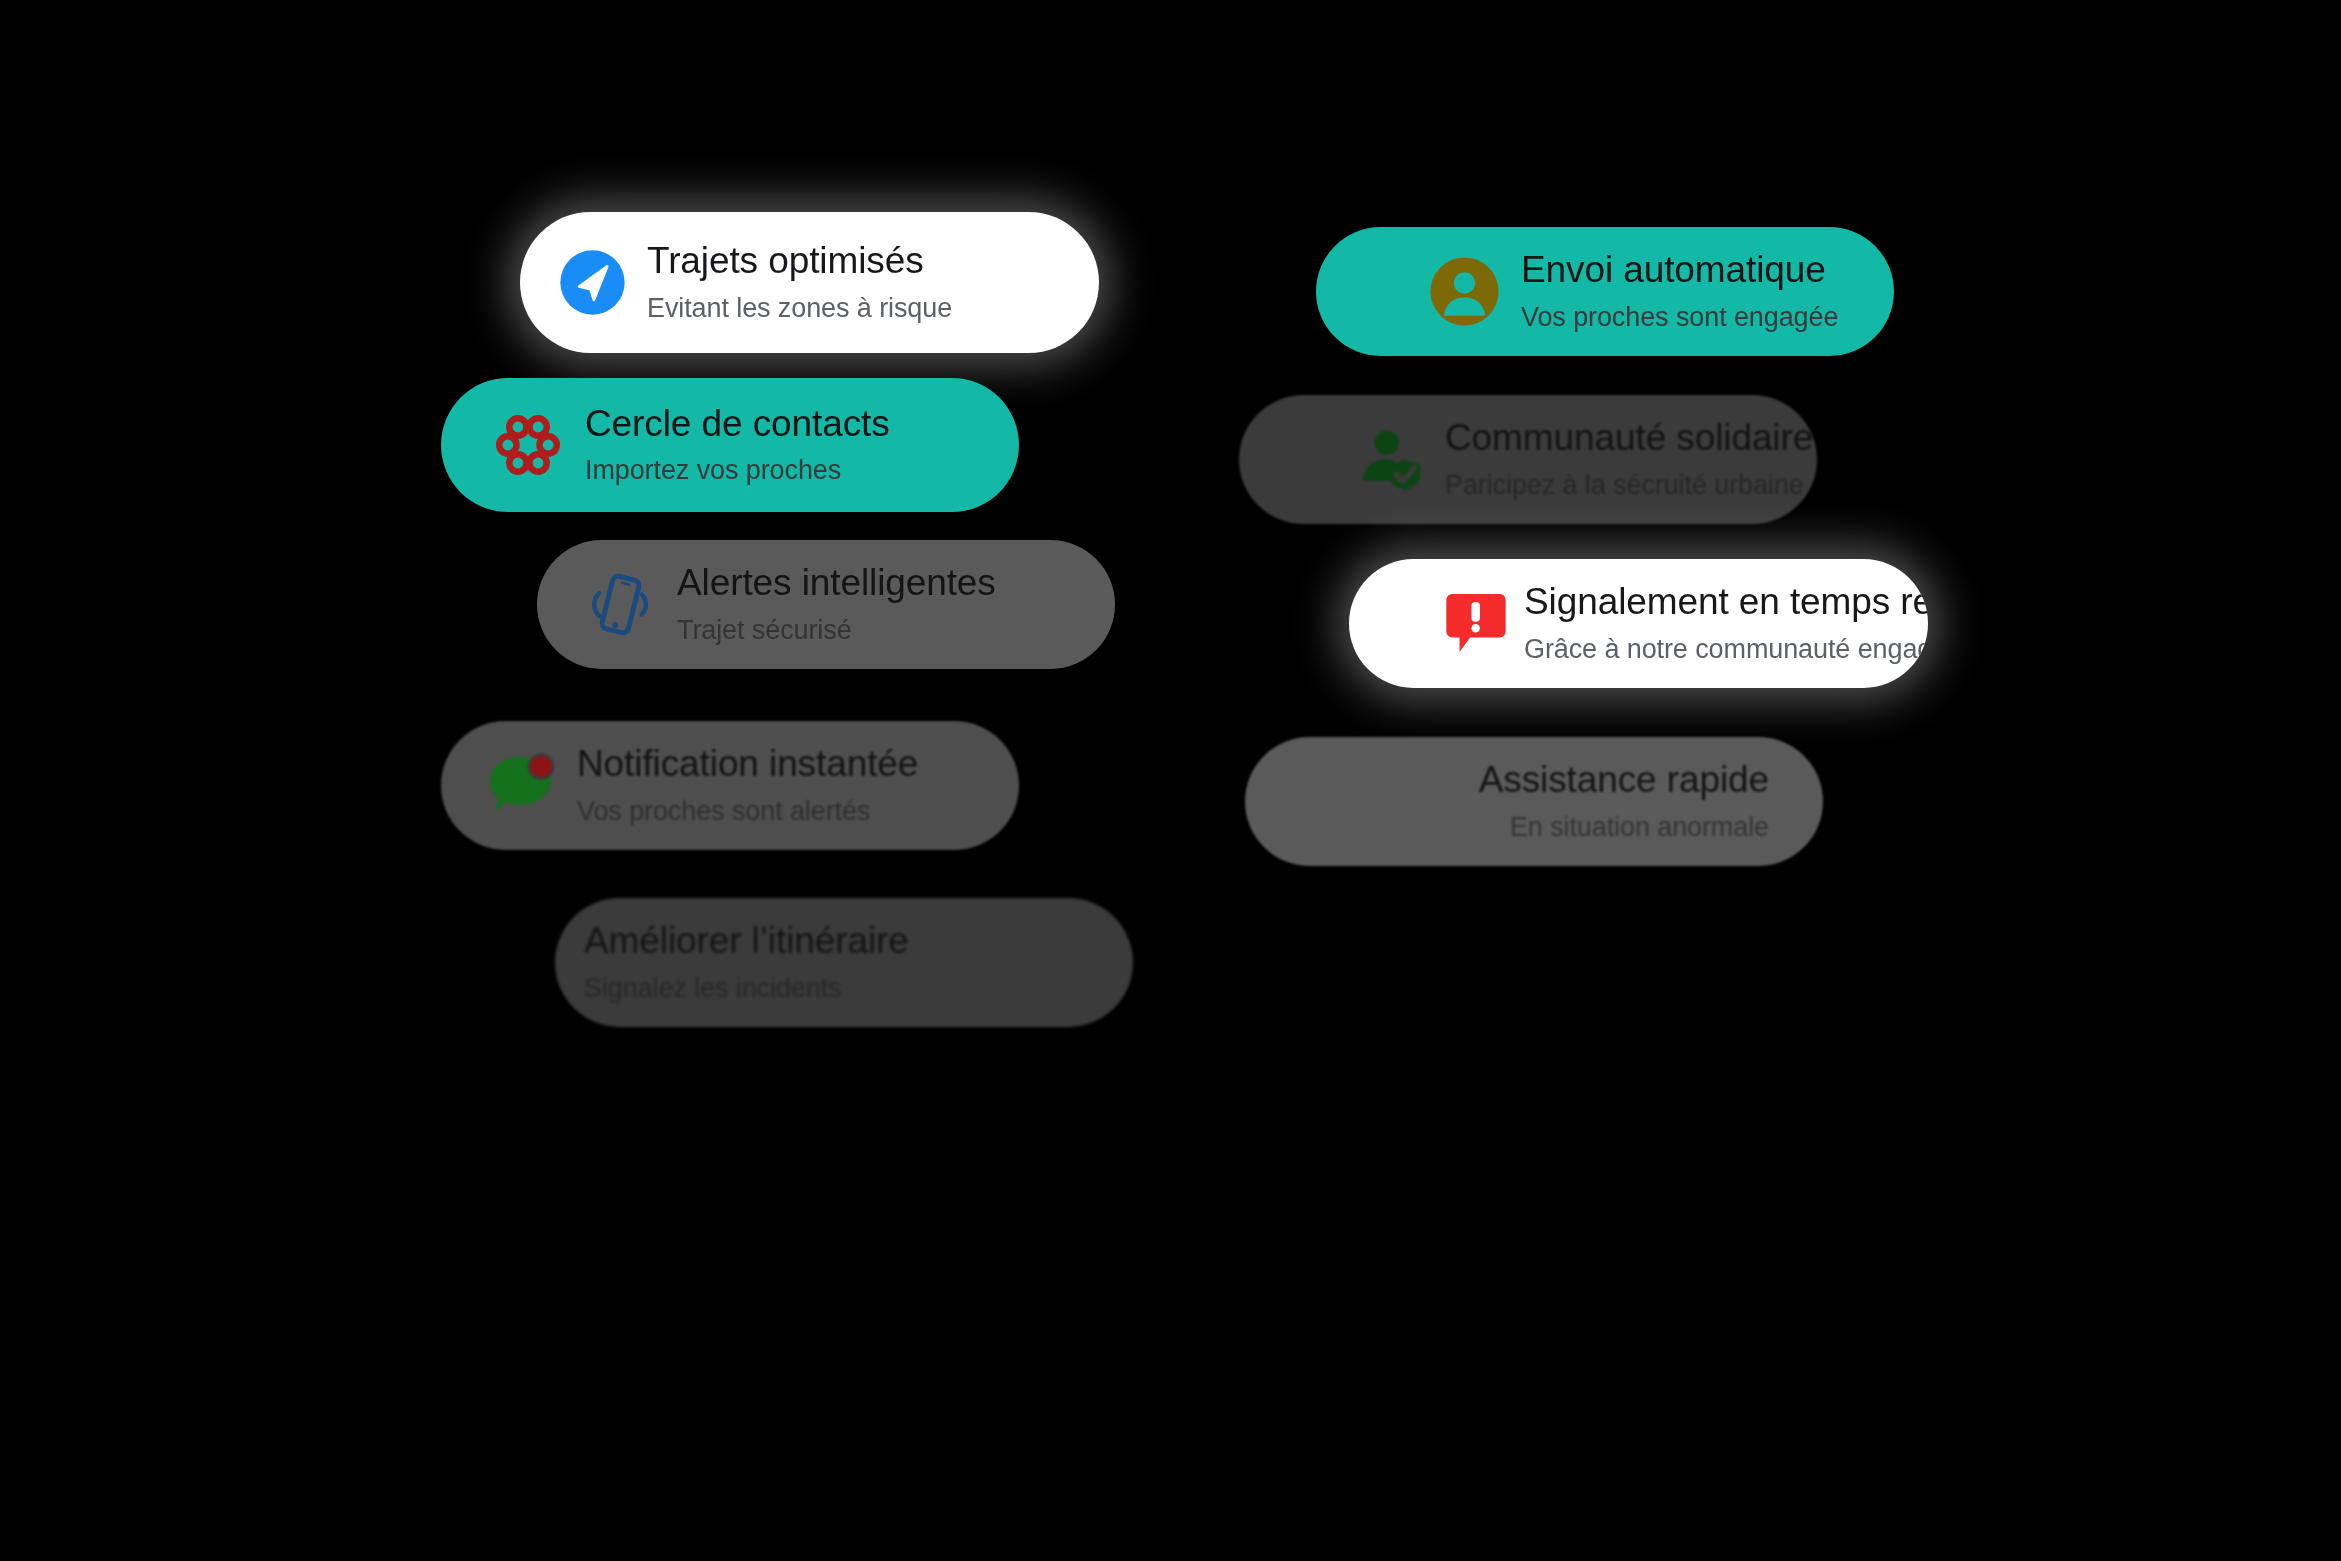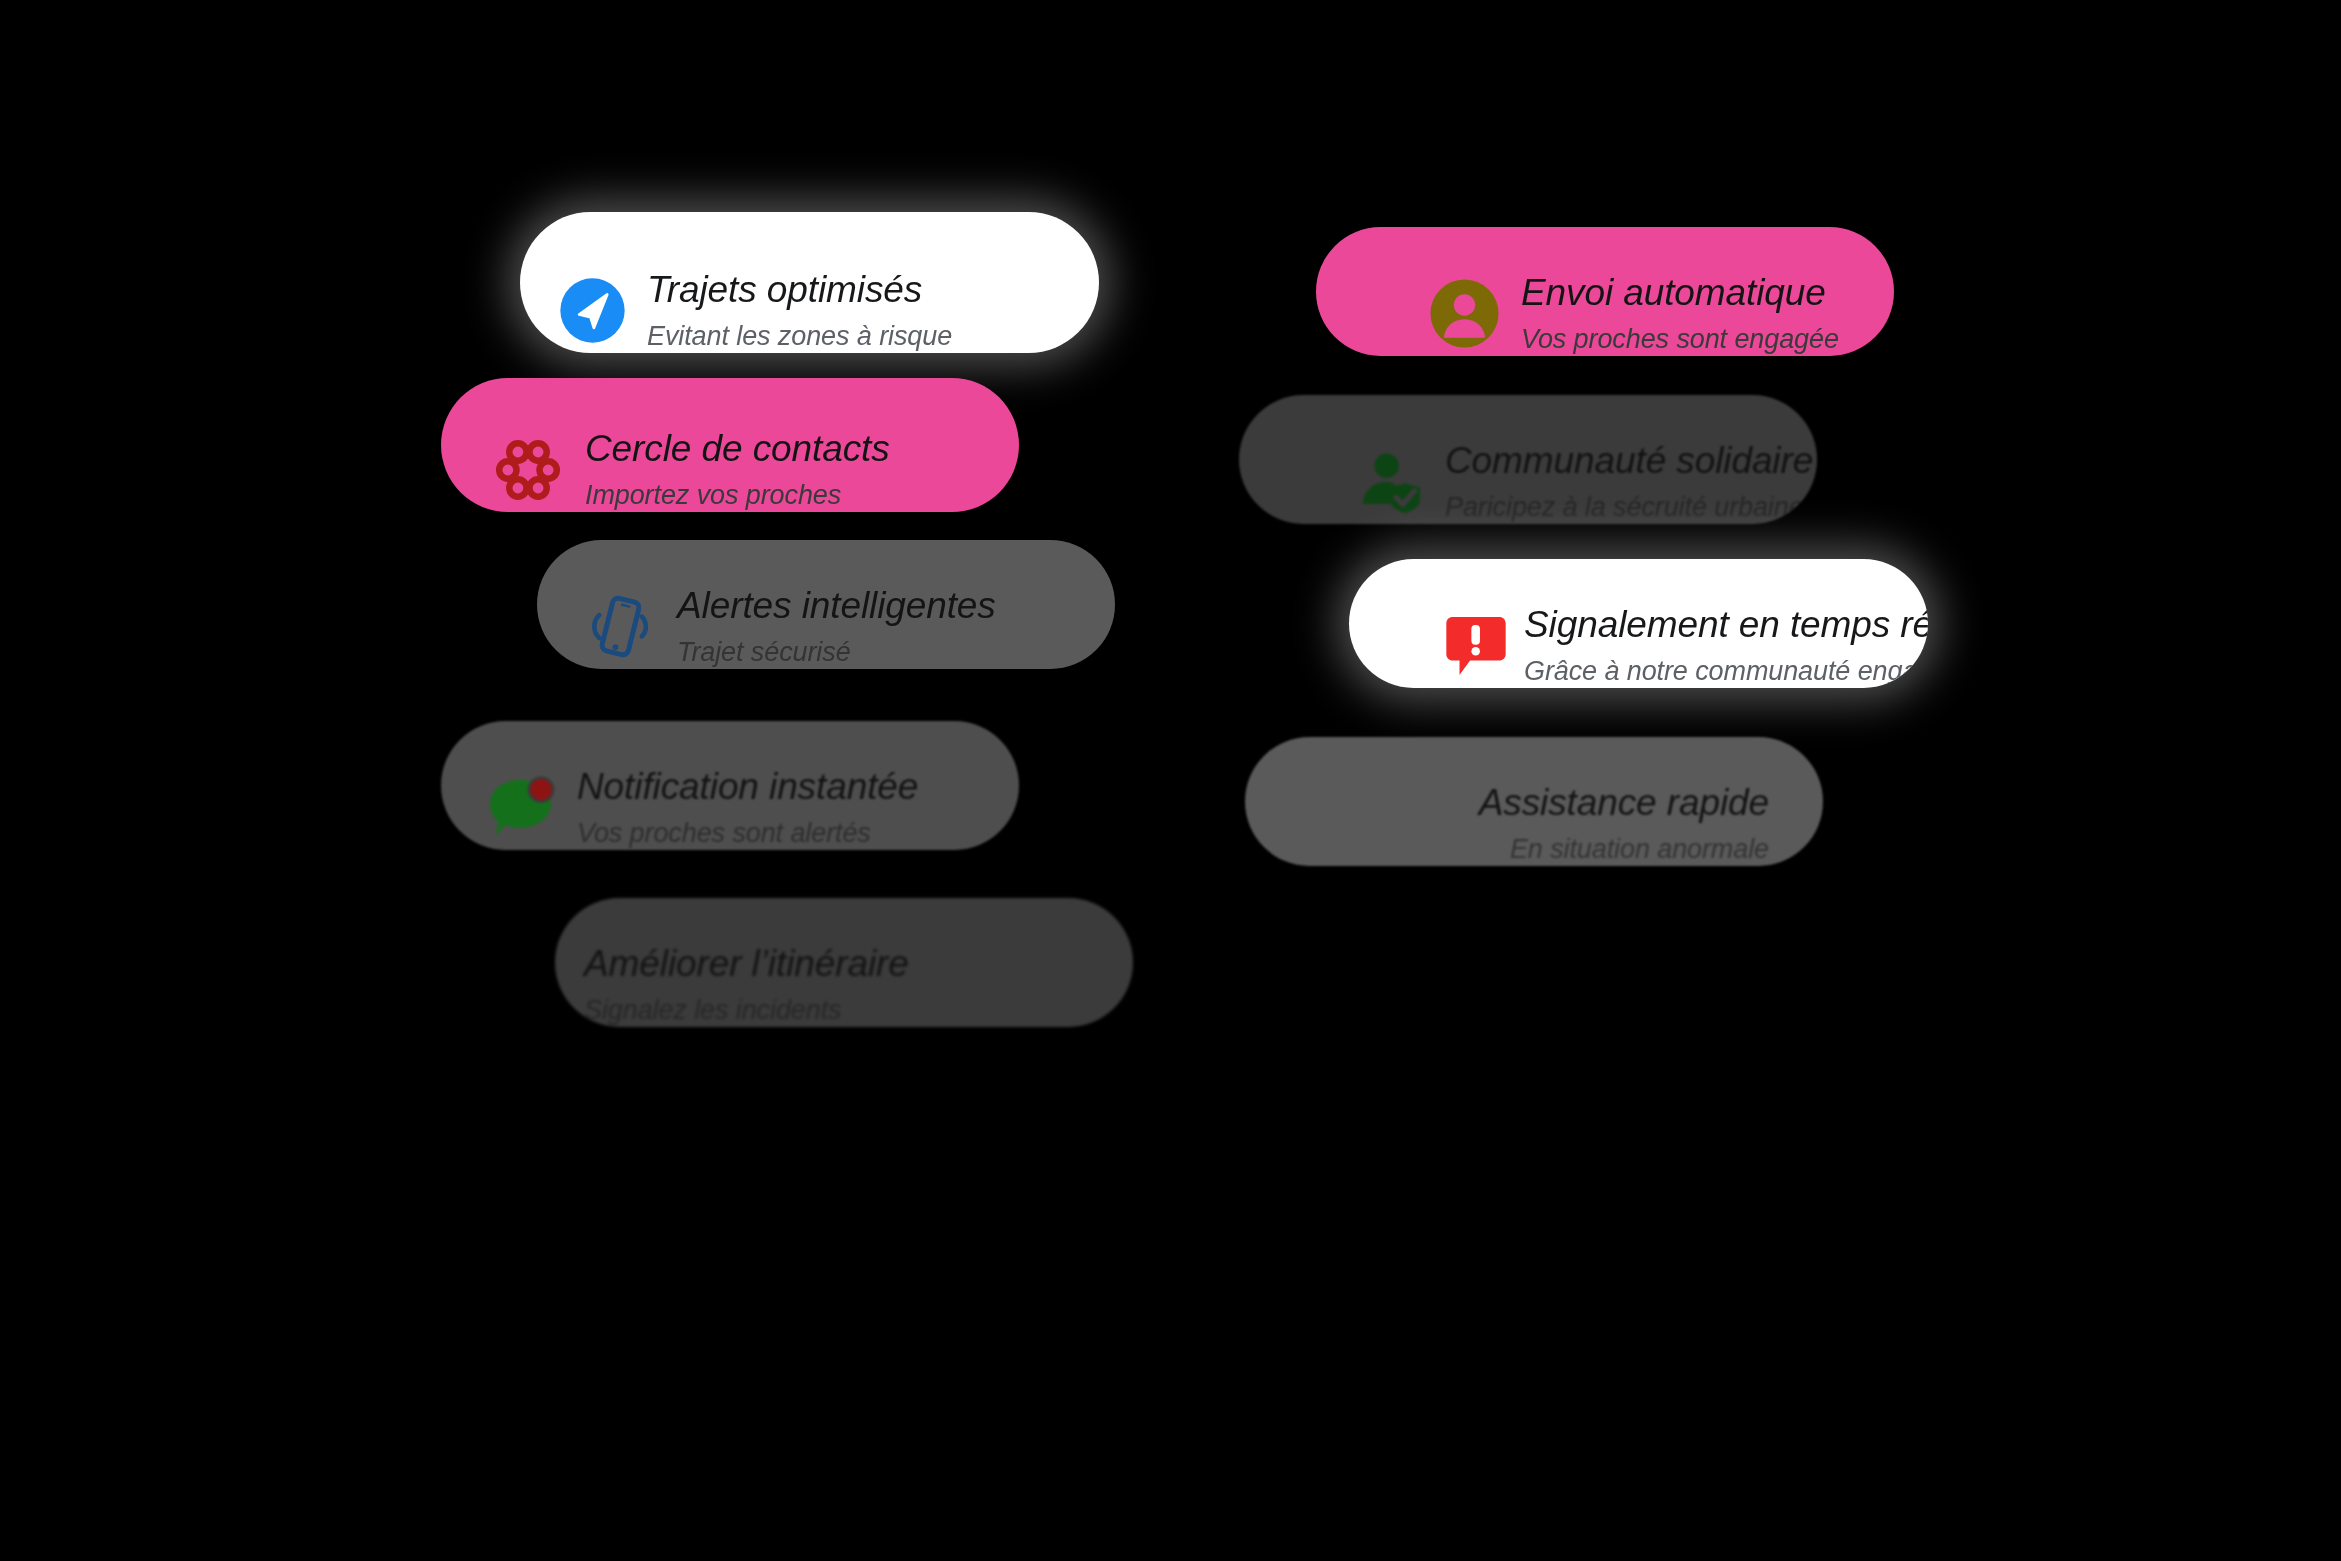--- a/index.html
+++ b/index.html
@@ -7,25 +7,24 @@
     width:2342px;height:1561px;
     background:#000000;
     font-family:"Liberation Sans","DejaVu Sans",sans-serif;
     overflow:hidden;position:relative;
   }
   #stage{position:absolute;left:0;top:0;width:2342px;height:1561px;}
 
   .card{
     position:absolute;
     display:flex;
-    align-items:flex-end;
+    align-items:center;
     border-radius:6098px;
     box-sizing:border-box;
     overflow:hidden;
-    font-style:italic;
   }
   .card .inner{
     display:flex;
     align-items:center;
     gap:21px;
     width:100%;
     box-sizing:border-box;
   }
   .card .icon{
     flex:0 0 auto;
@@ -53,21 +52,21 @@
   
   .card.light{
     background:#ffffff;
     box-shadow:0 0 43px 13.4px rgba(255,255,255,0.30),
                0 11px 30.5px rgba(0,0,0,0.55);
   }
   .card.light .title{color:#17181a;}
   .card.light .subtitle{color:#5d6166;}
 
   
-  .card.dim1{background:#ec4899;}
+  .card.dim1{background:#14b8a6;}
   .card.dim1 .title{color:#141414;}
   .card.dim1 .subtitle{color:#3a3a3a;}
 
   .card.dim2{background:#5a5a5a;}
   .card.dim2 .title{color:#141414;}
   .card.dim2 .subtitle{color:#343434;}
 
   .card.dim3{background:#4e4e4e;}
   .card.dim3 .title{color:#131313;}
   .card.dim3 .subtitle{color:#2e2e2e;}

